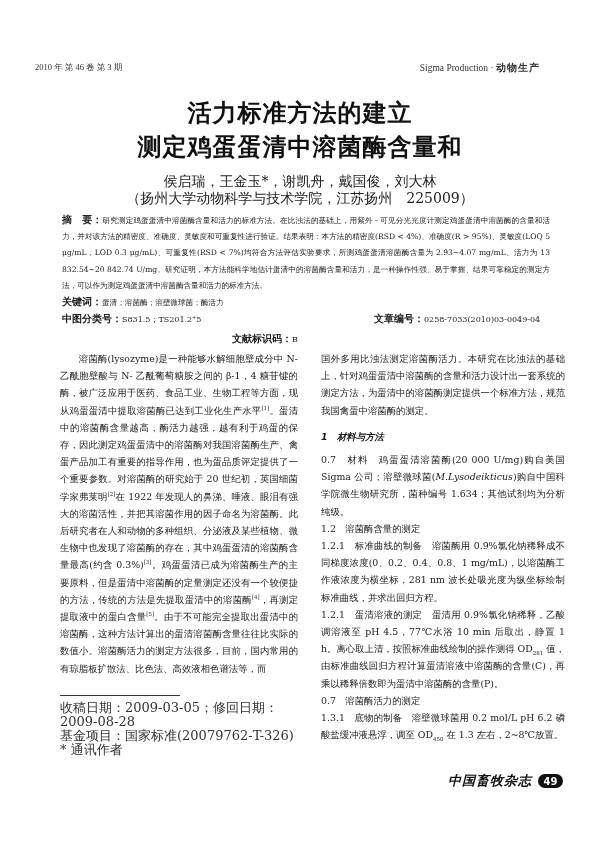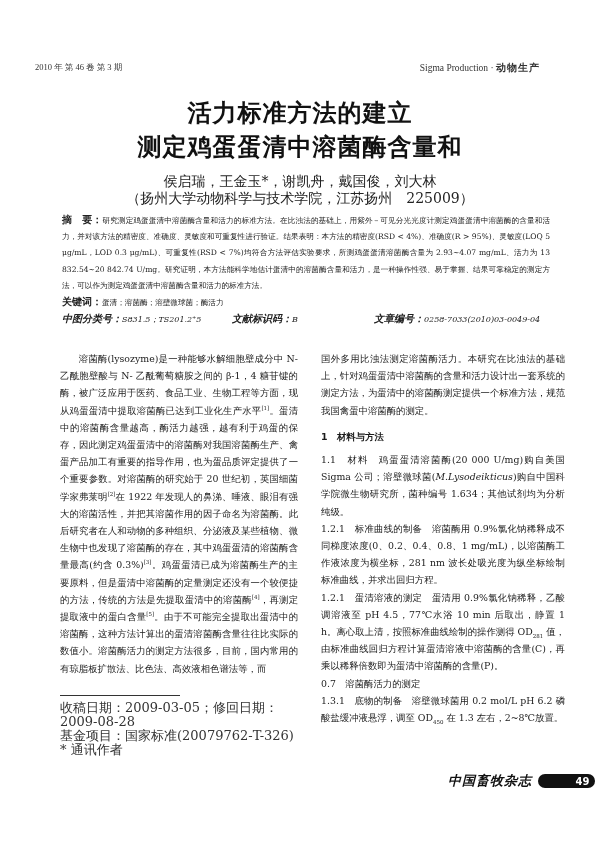--- a/index.html
+++ b/index.html
@@ -29,56 +29,56 @@
     position: absolute; top: 212px; left: 62px; width: 488px;
     font-size: 7.6px; line-height: 16.2px; color: #222;
   }
   .abstract-block .lbl {
     font-family: "DejaVu Sans", "Liberation Sans", sans-serif; font-weight: bold; font-size: 10px;
   }
   .abstract-text { text-align: justify; }
   .class-row {
     display: flex; font-size: 8px; margin-top: 0;
   }
-  .class-row .cell { white-space: nowrap; font-style: italic; }
+  .class-row .cell { white-space: nowrap; }
   .class-row .c1 { width: 170px; }
-  .class-row .c2 { width: 142px; }
+  .class-row .c2 { width: 142px; margin-top: 20px; }
   .col {
     position: absolute; top: 350px; width: 238px;
     font-size: 9.4px; line-height: 17.2px; text-align: justify; color: #1a1a1a;
   }
   .col.left { left: 60px; }
   .col.right { left: 321px; width: 244px; }
   .col p { margin: 0; }
   .indent { text-indent: 2em; }
   .sup { font-size: 5.5px; vertical-align: super; line-height: 0; }
   .sub { font-size: 5.5px; vertical-align: sub; line-height: 0; }
   .sec-h1 {
     font-family: "DejaVu Sans", "Liberation Sans", sans-serif; font-weight: bold;
-    font-size: 9.4px; margin: 9px 0 6px 0 !important;
+    font-size: 9.4px; margin: 9px 0 6px 0 !important; font-style: italic;
   }
   .footnote-rule {
     position: absolute; top: 695px; left: 60px; width: 120px; border-top: 0.8px solid #333;
   }
   .footnotes {
     position: absolute; top: 701px; left: 60px; width: 240px;
     font-size: 13px; line-height: 14px; color: #333;
   }
   .footnotes p { margin: 0; }
   .footer {
     position: absolute; top: 771px; left: 448px; height: 20px; display: flex; align-items: center;
   }
   .footer .journal {
     font-family: "DejaVu Serif", "Liberation Serif", serif; font-weight: bold; font-style: italic;
     font-size: 13px; letter-spacing: 1px; color: #111;
   }
   .footer .pagebadge {
     margin-left: 6px; width: 25px; height: 14px; border-radius: 8px; background: #111; color: #fff;
     font-family: "DejaVu Sans", "Liberation Sans", sans-serif; font-size: 10px; font-weight: bold;
-    display: flex; align-items: center; justify-content: center; padding-left: 32px;
+    display: flex; align-items: center; justify-content: center;
   }
   i.it { font-style: italic; }
 </style>
 </head>
 <body>
 
 <div class="running-header">
   <span class="left">2010 年 第 46 卷 第 3 期</span>
   <span class="right"><span>Sigma Production · </span><b>动物生产</b></span>
 </div>
@@ -110,21 +110,22 @@
 <div class="footnote-rule"></div>
 <div class="footnotes">
   <p>收稿日期：2009-03-05；修回日期：2009-08-28</p>
   <p>基金项目：国家标准(20079762-T-326)</p>
   <p>* 通讯作者</p>
 </div>
 
 <div class="col right">
   <p>国外多用比浊法测定溶菌酶活力。本研究在比浊法的基础上，针对鸡蛋蛋清中溶菌酶的含量和活力设计出一套系统的测定方法，为蛋清中的溶菌酶测定提供一个标准方法，规范我国禽蛋中溶菌酶的测定。</p>
   <p class="sec-h1">1　材料与方法</p>
-  <p><span>1.1　材料</span><span>　鸡蛋蛋清溶菌酶(20 000 U/mg)购自美国 Sigma 公司；溶壁微球菌(</span><i class="it">M.Lysodeikticus</i><span>)购自中国科学院微生物研究所，菌种编号 1.634；其他试剂均为分析纯级。</span></p>
+  <p><span>0.7　材料</span><span>　鸡蛋蛋清溶菌酶(20 000 U/mg)购自美国 Sigma 公司；溶壁微球菌(</span><i class="it">M.Lysodeikticus</i><span>)购自中国科学院微生物研究所，菌种编号 1.634；其他试剂均为分析纯级。</span></p>
+  <p>1.2　溶菌酶含量的测定</p>
   <p><span>1.2.1　标准曲线的制备</span><span>　溶菌酶用 0.9%氯化钠稀释成不同梯度浓度(0、0.2、0.4、0.8、1 mg/mL)，以溶菌酶工作液浓度为横坐标，281 nm 波长处吸光度为纵坐标绘制标准曲线，并求出回归方程。</span></p>
   <p><span>1.2.1　蛋清溶液的测定</span><span>　蛋清用 0.9%氯化钠稀释，乙酸调溶液至 pH 4.5，77℃水浴 10 min 后取出，静置 1 h。离心取上清，按照标准曲线绘制的操作测得 OD</span><span class="sub">281</span><span> 值，由标准曲线回归方程计算蛋清溶液中溶菌酶的含量(C)，再乘以稀释倍数即为蛋清中溶菌酶的含量(P)。</span></p>
   <p>0.7　溶菌酶活力的测定</p>
   <p><span>1.3.1　底物的制备</span><span>　溶壁微球菌用 0.2 mol/L pH 6.2 磷酸盐缓冲液悬浮，调至 OD</span><span class="sub">450</span><span> 在 1.3 左右，2~8℃放置。</span></p>
 </div>
 
 <div class="footer">
   <span class="journal">中国畜牧杂志</span>
   <span class="pagebadge">49</span>
 </div>

